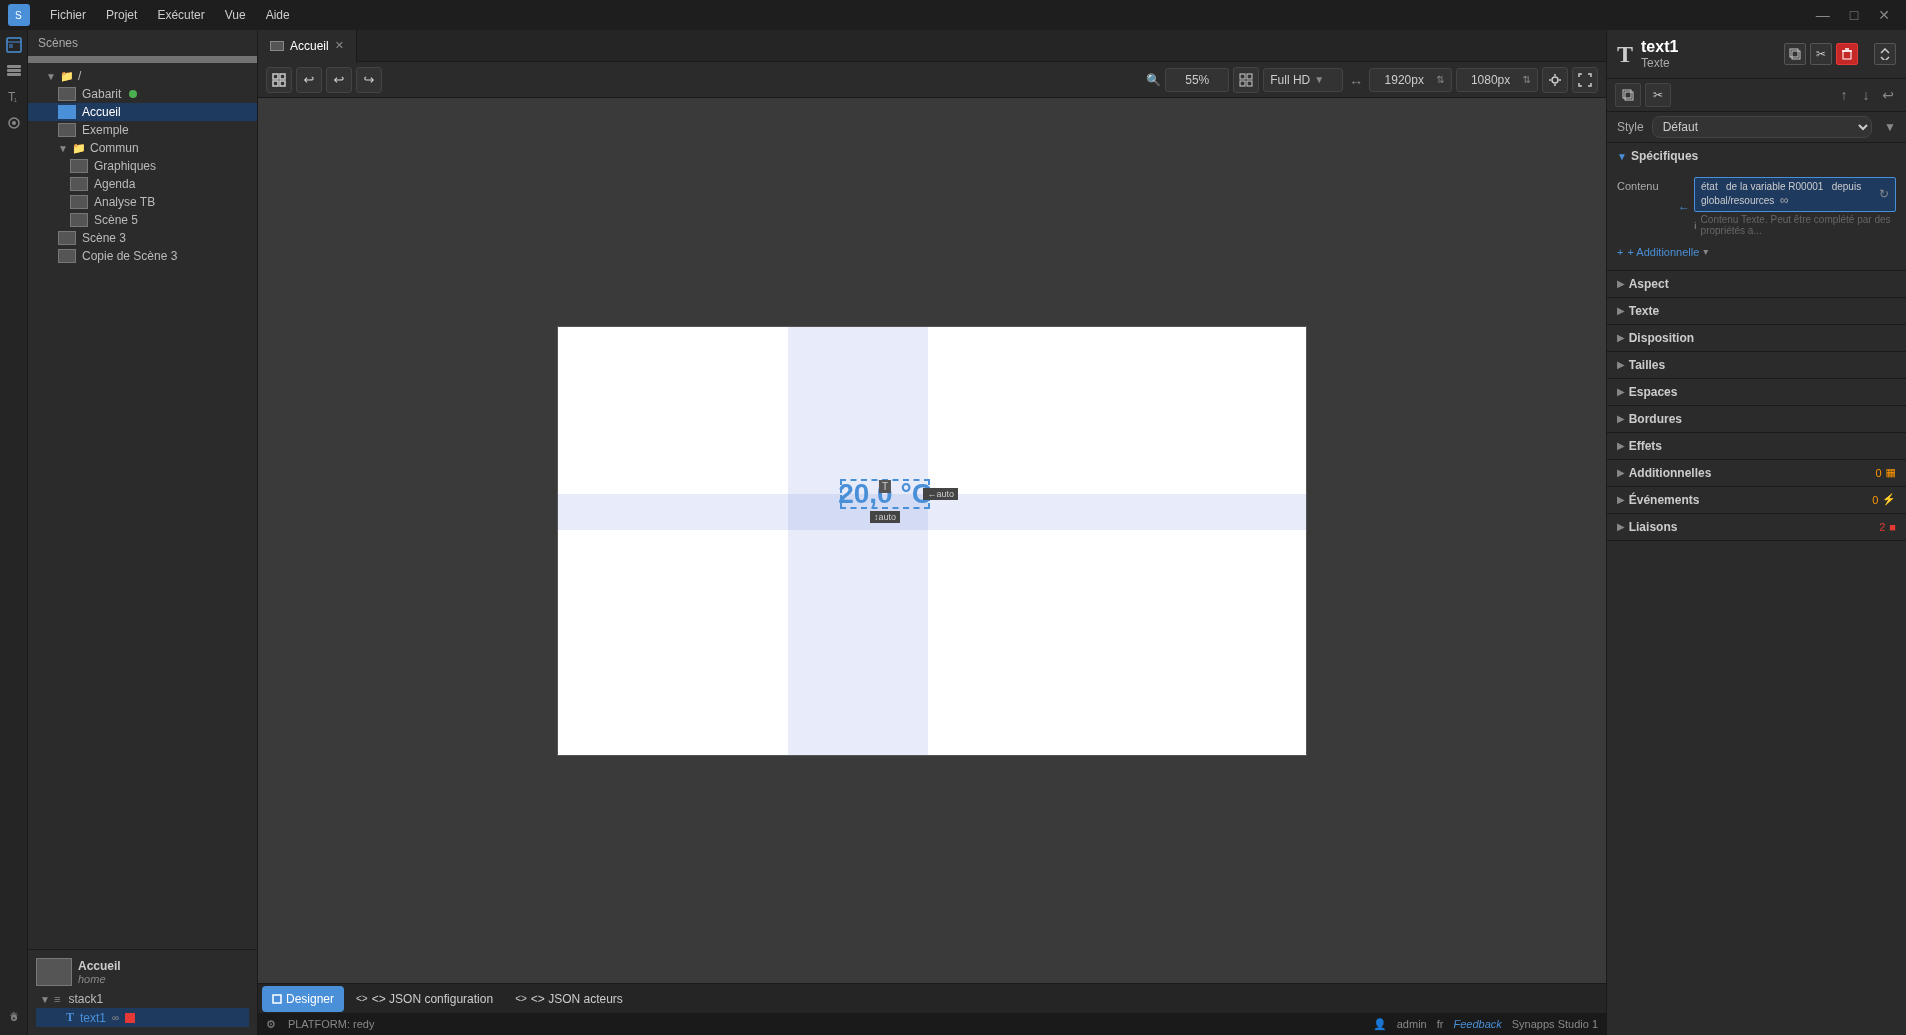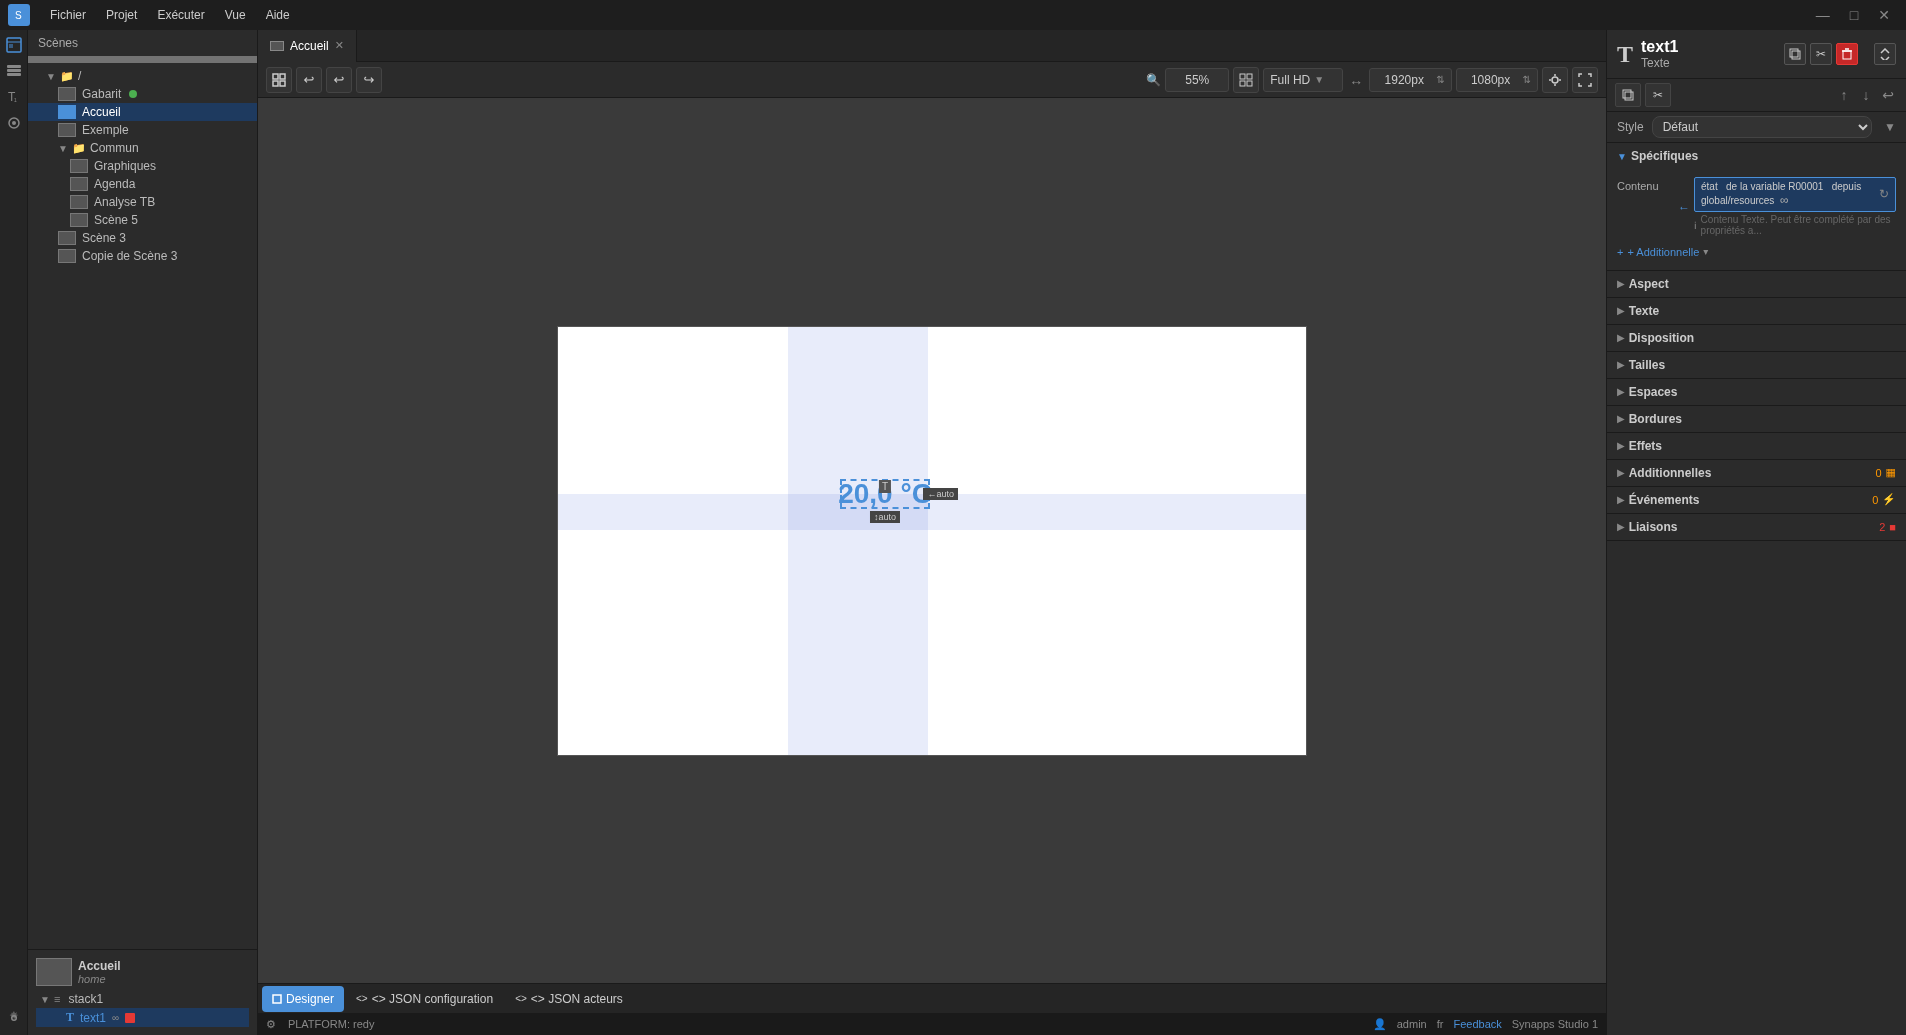--- a/index.html
+++ b/index.html
@@ -375,21 +375,21 @@
       </div>
     </div>
 
     <div id="statusbar">
       <span>⚙</span>
       <span>PLATFORM: redy</span>
       <span class="status-right">
         <span>👤</span>
         <span>admin</span>
         <span>fr</span>
-        <span style="color:#4a90d9;cursor:pointer;">Feedback</span>
+        <span style="color:#4a90d9;cursor:pointer;font-style:italic;">Feedback</span>
         <span>Synapps Studio 1</span>
       </span>
     </div>
   </div>
 
   <div id="rightpanel">
 
     <div id="rp-header">
       <span class="rp-title-icon">T</span>
       <div>

